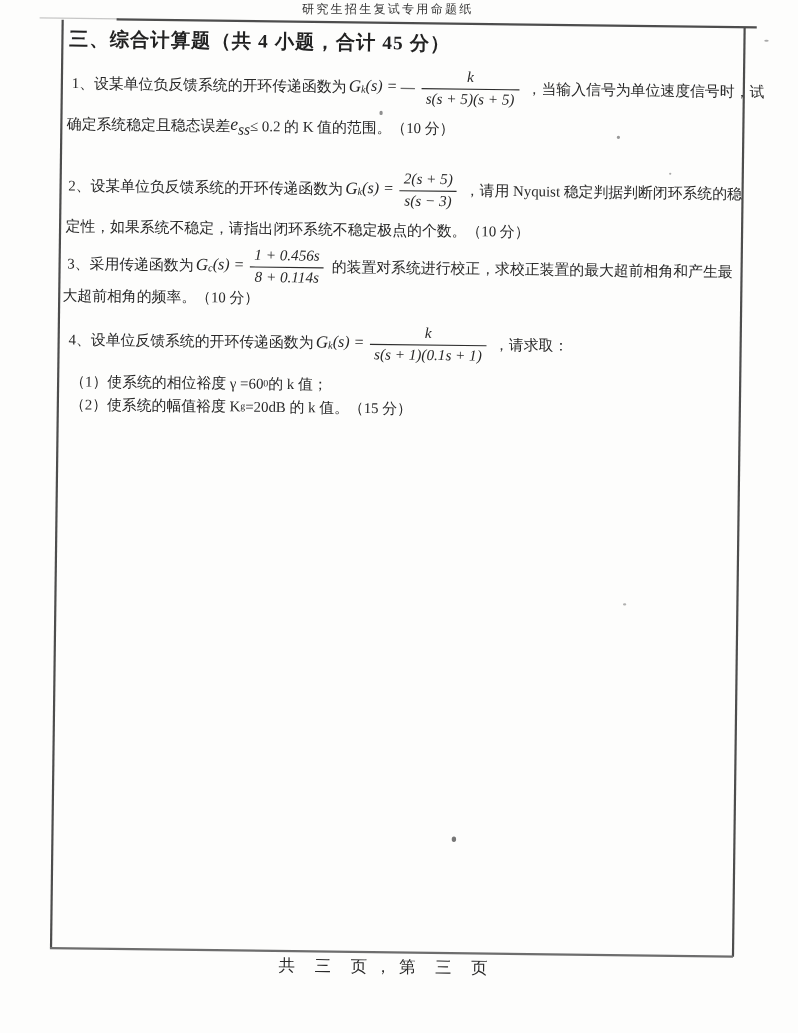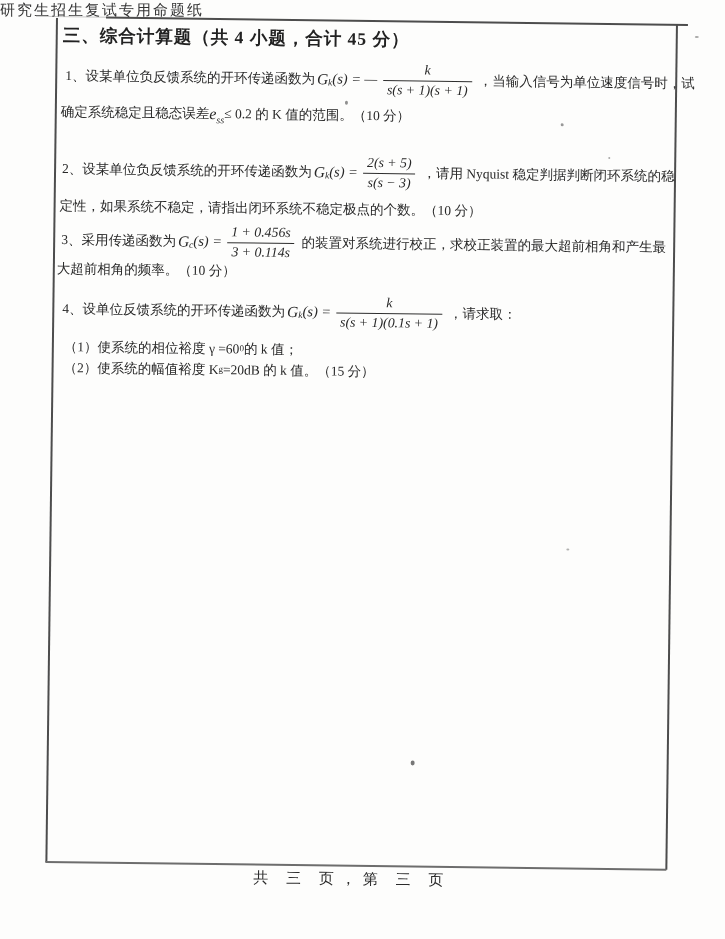--- a/index.html
+++ b/index.html
@@ -6,21 +6,21 @@
   html,body { width:725px; height:939px; }
   body {
     position:relative;
     background:#fdfdfc;
     font-family:"Liberation Serif","DejaVu Serif",serif;
     color:#262626;
     overflow:hidden;
   }
   .header-title {
     position:absolute; top:1px; left:0; width:705px;
-    text-align:left; font-size:15px; letter-spacing:2px; color:#333;
+    text-align:center; font-size:11px; letter-spacing:2px; color:#333;
   }
   
   .rot {
     position:absolute; inset:0;
     transform:rotate(0.72deg);
     transform-origin:57px 17px;
   }
   .bline { position:absolute; background:transparent; }
   .b-top      { left:106px; top:16px; width:582px; height:0; border-top:2px solid #4d4d4d; }
   .b-topfaint { left:36px;  top:16px; width:72px;  height:0; border-top:1px solid #9a9a9a; opacity:.55; }
@@ -37,21 +37,21 @@
     white-space:nowrap; font-size:13.5px; line-height:1.5; color:#282828;
   }
   .math { display:inline-flex; align-items:center; font-style:italic; font-size:14.5px; margin:0 2px; }
   .math .fname { font-size:15.5px; }
   .math sub { font-size:9.5px; font-style:italic; transform:translateY(3px); }
   .frac { display:inline-flex; flex-direction:column; align-items:center; margin:0 5px; line-height:1.2; font-size:13.8px; }
   .frac .fbar { align-self:stretch; height:0; border-top:1.5px solid #2e2e2e; margin:1px 0; }
   .frac .num, .frac .den { padding:0 4px; }
   .dash { display:inline-block; width:13px; height:0; border-top:1.5px solid #444; margin:0 1px 0 3px; opacity:.8; }
   .evar { font-style:italic; font-size:16px; }
-  .svar sub { font-size:10px; }
+  .svar sub { font-size:14px; }
   sup.deg { font-size:9px; vertical-align:super; }
   .footer {
     position:absolute; left:0; top:866px; width:725px;
     text-align:center; font-size:15px; letter-spacing:7px; color:#2b2b2b;
   }
   .speck { position:absolute; background:#555; border-radius:50%; }
 </style>
 </head>
 <body>
 
@@ -71,21 +71,21 @@
     <span>1、</span>
       <span>设某单位负反馈系统的开环传递函数为</span>
       <span class="math">
         <span class="fname">G</span>
         <sub>k</sub>
         <span>(s) =</span>
         <span class="dash"></span>
         <span class="frac">
           <span class="num">k</span>
           <span class="fbar"></span>
-          <span class="den">s(s + 1)(s + 1)</span>
+          <span class="den">s(s + 5)(s + 5)</span>
         </span>
       </span>
       <span>，当输入信号为单位速度信号时，试</span>
   </div>
   <div class="row" style="left:62px; top:100px;">
     <span>确定系统稳定且稳态误差 </span>
       <span class="evar svar"><span>e</span><sub>ss</sub></span>
       <span> ≤ 0.2 的 K 值的范围。（10 分）</span>
   </div>
 
@@ -111,21 +111,21 @@
   <div class="row" style="left:64px; top:216px; height:48px;">
     <span>3、</span>
       <span>采用传递函数为</span>
       <span class="math">
         <span class="fname">G</span>
         <sub>c</sub>
         <span>(s) =</span>
         <span class="frac">
           <span class="num">1 + 0.456s</span>
           <span class="fbar"></span>
-          <span class="den">3 + 0.114s</span>
+          <span class="den">8 + 0.114s</span>
         </span>
       </span>
       <span>的装置对系统进行校正，求校正装置的最大超前相角和产生最</span>
   </div>
   <div class="row" style="left:60px; top:259px;">
     <span>大超前相角的频率。（10 分）</span>
   </div>
 
   <div class="row" style="left:66px; top:283px; height:52px;">
     <span>4、</span>

